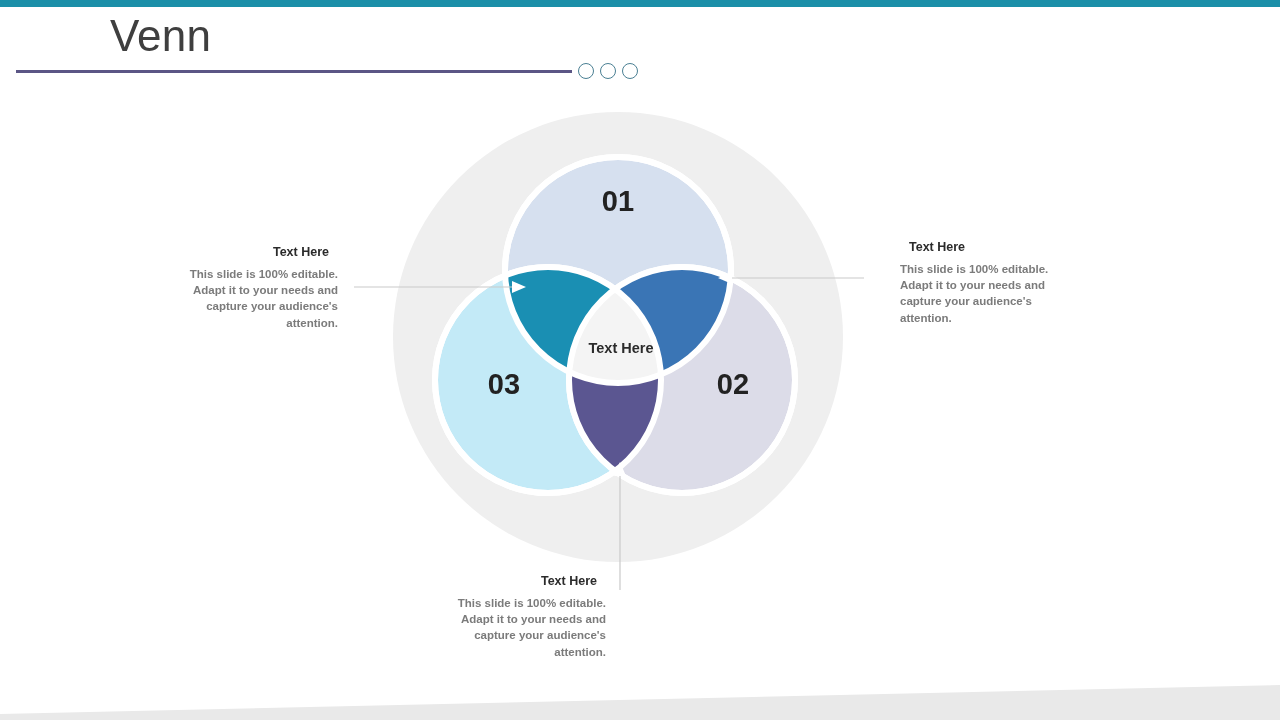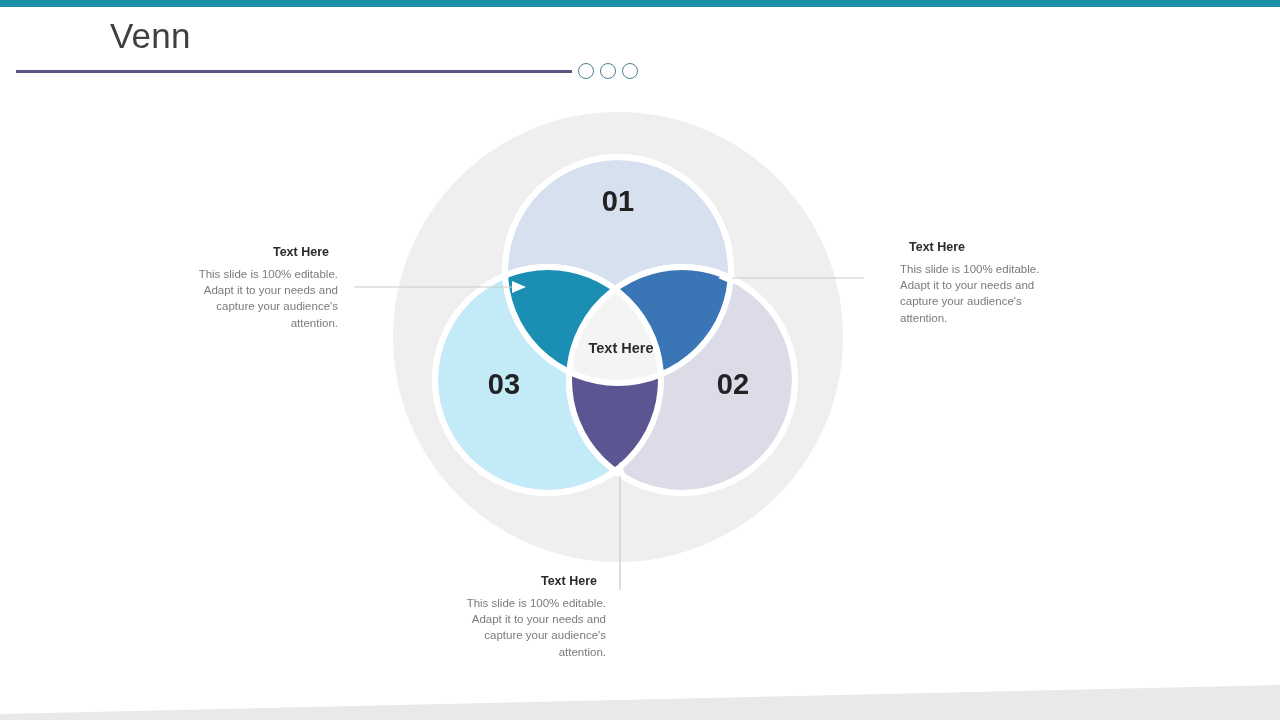--- a/index.html
+++ b/index.html
@@ -28,21 +28,21 @@
     width: 1280px;
     height: 7px;
     background: #1b8fa8;
   }
 
   
   .page-title {
     position: absolute;
     left: 110px;
     top: 14px;
-    font-size: 35px;
+    font-size: 44px;
     font-weight: 400;
     color: #3f3f3f;
     letter-spacing: 0.2px;
     line-height: 44px;
     white-space: nowrap;
   }
   .title-rule {
     position: absolute;
     left: 16px;
     top: 70px;
@@ -81,21 +81,21 @@
   .callout { position: absolute; }
   .callout .c-title {
     font-size: 12.5px;
     font-weight: 700;
     color: #2b2b2b;
     margin-bottom: 6px;
     line-height: 15px;
   }
   .callout .c-body {
     font-size: 11.5px;
-    font-weight: 400;
+    font-weight: 700;
     color: #7b7b7b;
     line-height: 16.2px;
   }
 
   .callout-left {
     left: 180px;
     top: 245px;
     width: 158px;
     text-align: right;
   }

